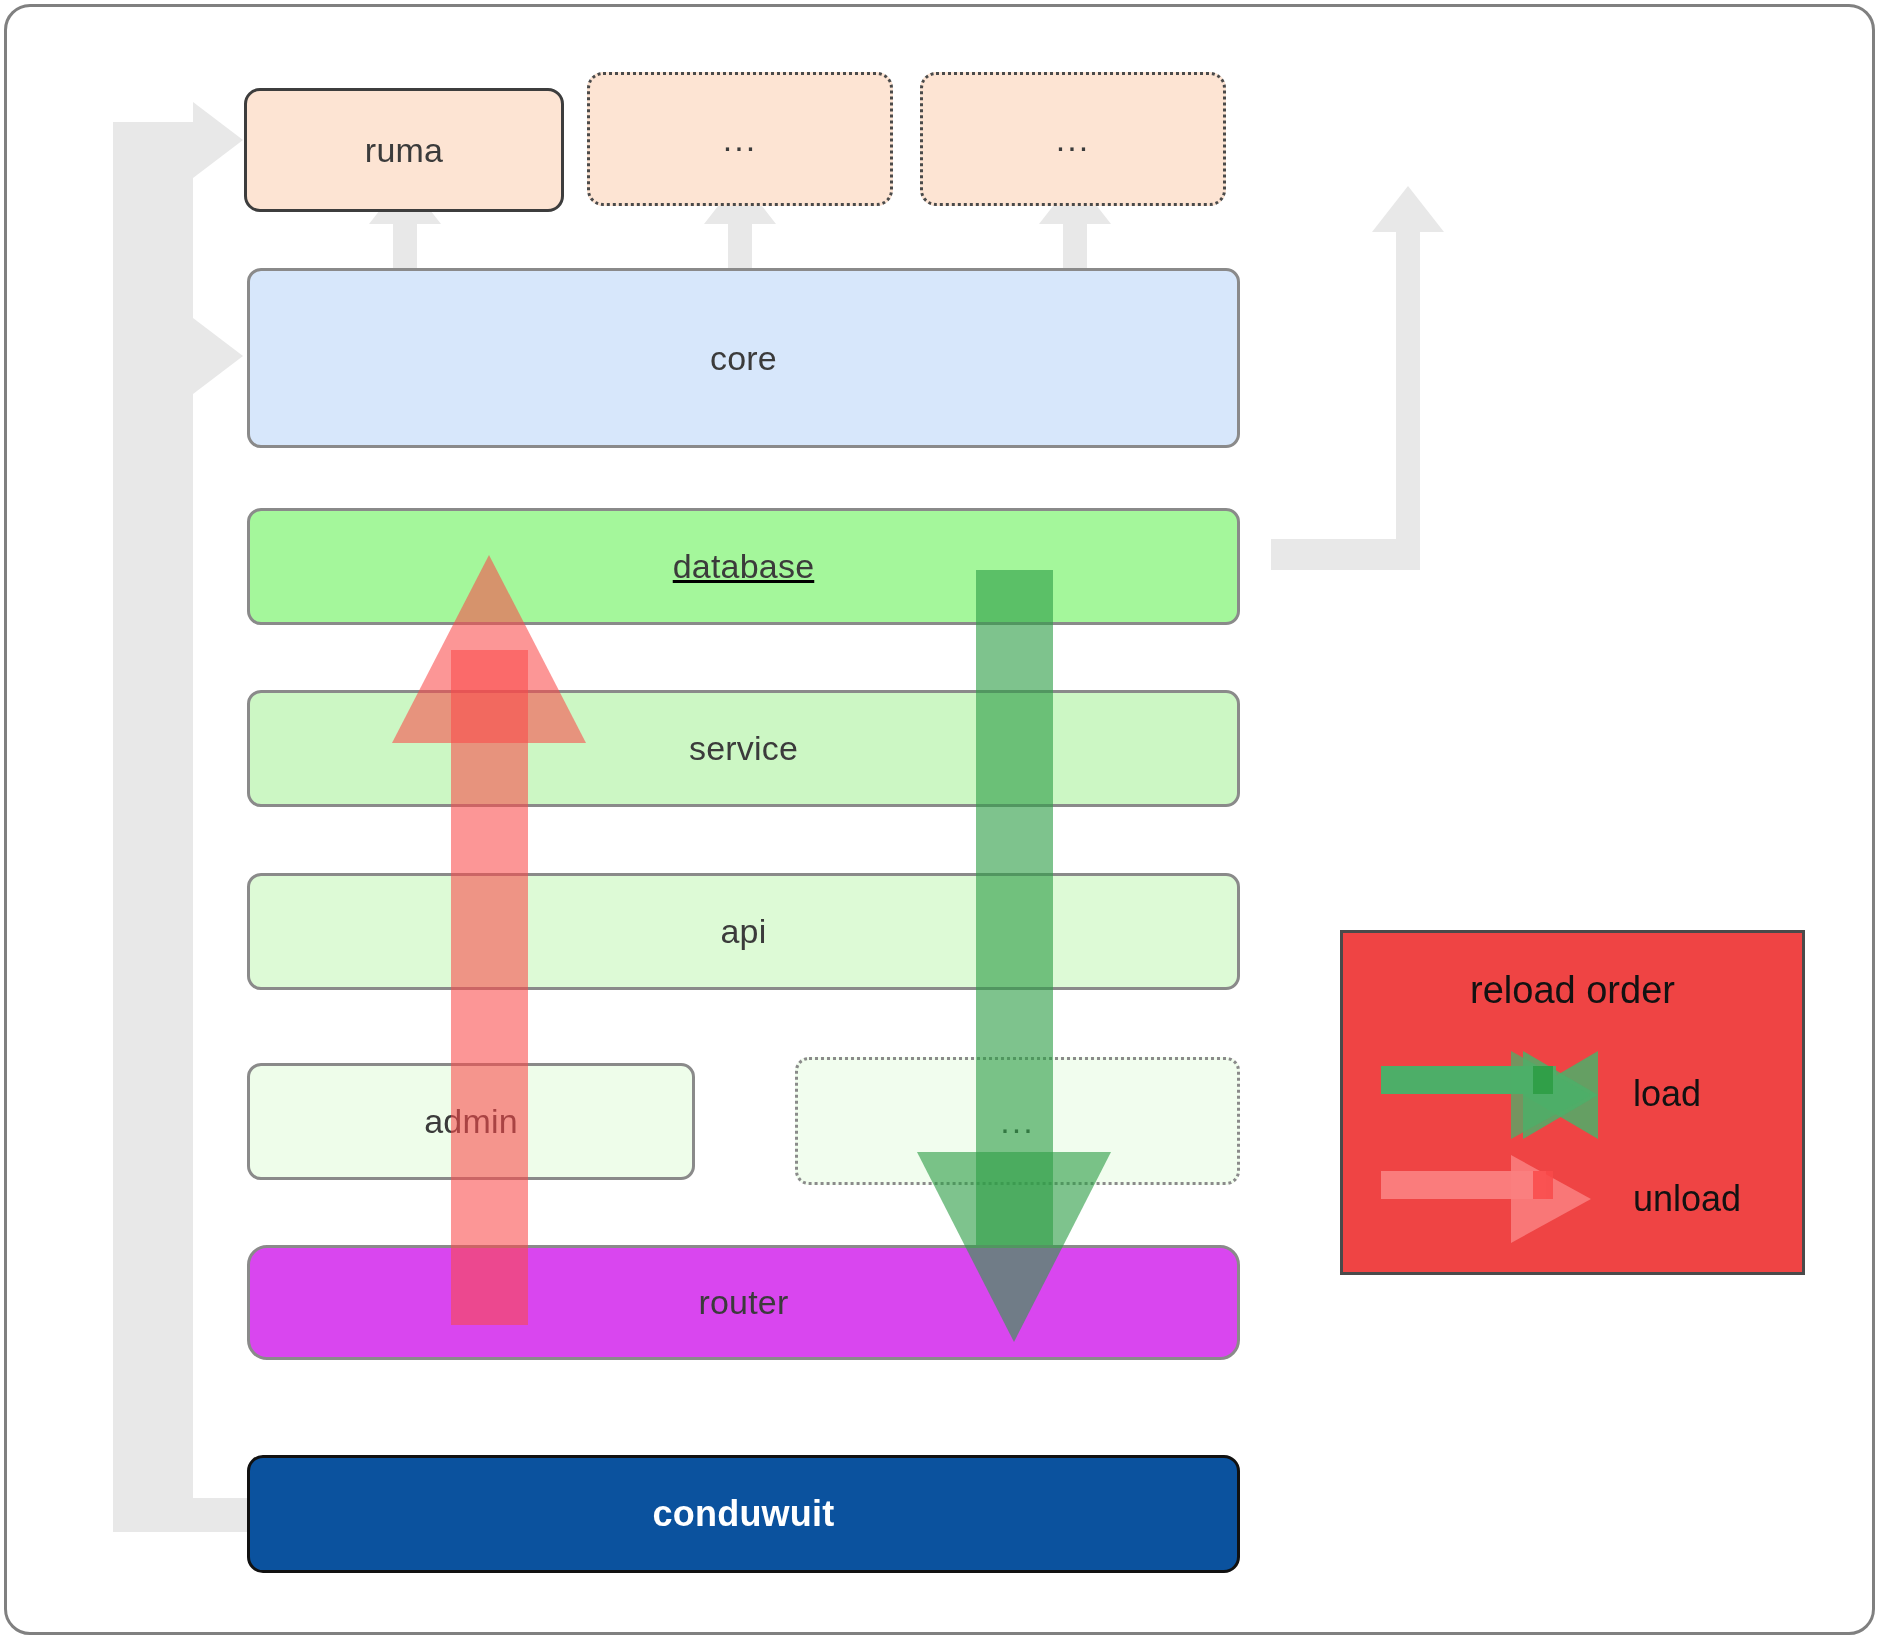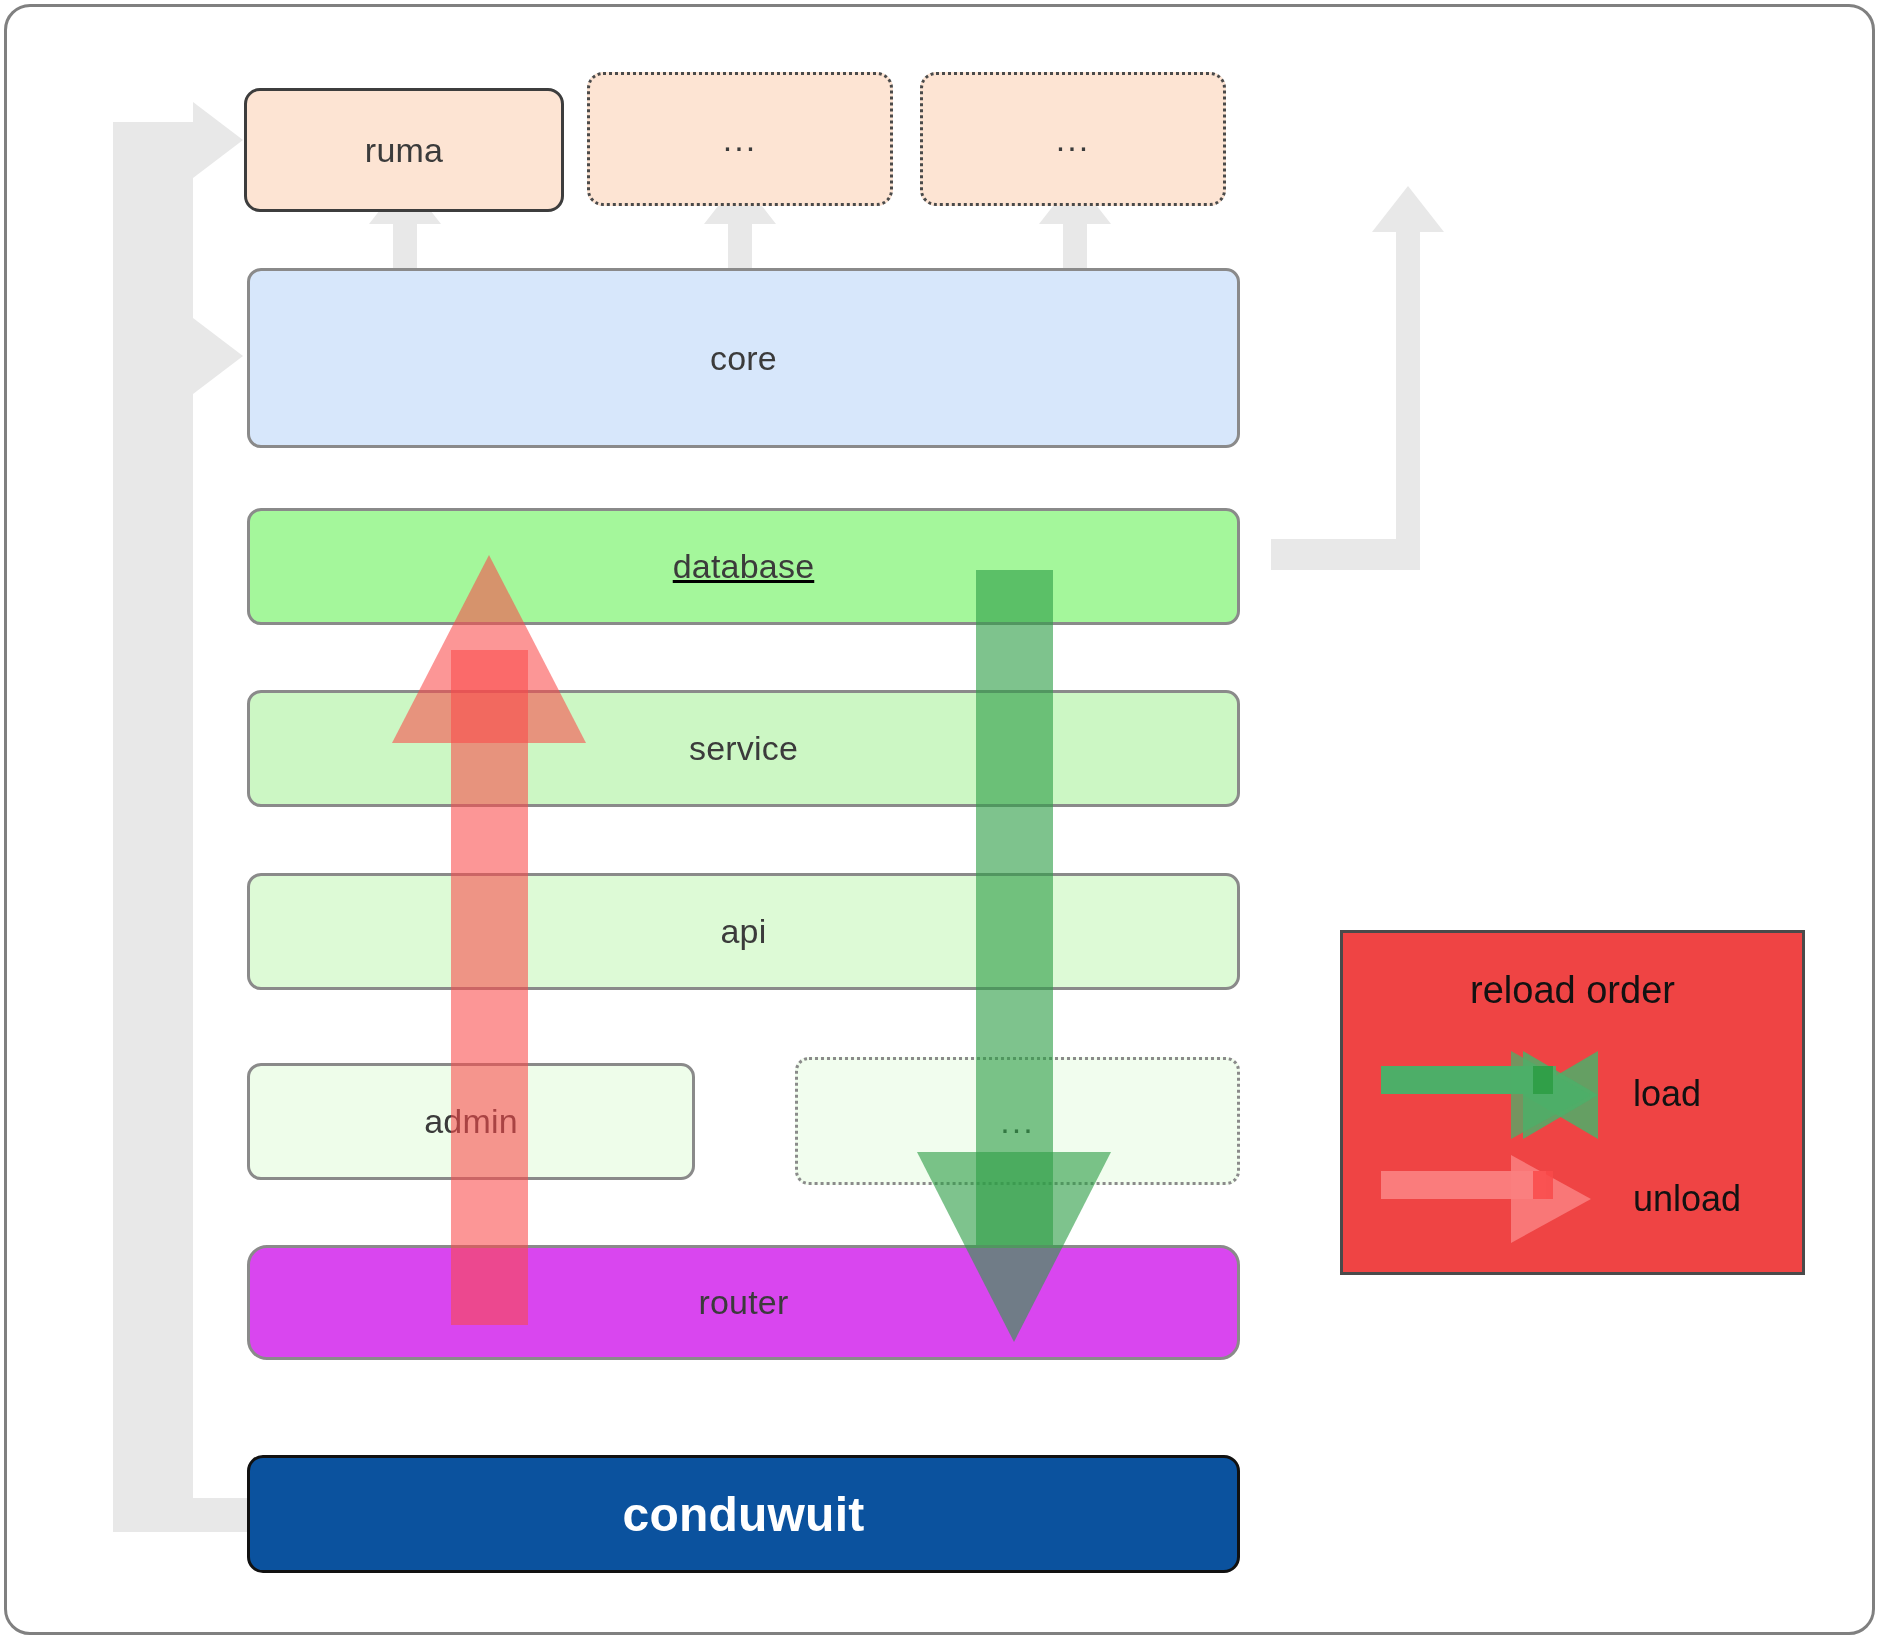--- a/index.html
+++ b/index.html
@@ -93,21 +93,21 @@
     border-radius: 20px;
   }
   .box-conduwuit {
     background: #0b529e;
     border: 3px solid #111111;
     border-radius: 16px;
   }
   .box-conduwuit .lbl {
     color: #ffffff;
     font-weight: bold;
-    font-size: 48px;
+    font-size: 36px;
   }
   
   .legend {
     position: absolute;
     background: #ef4444;
     border: 3px solid #4a4a4a;
     box-sizing: border-box;
   }
   .legend-title {
     position: absolute;

